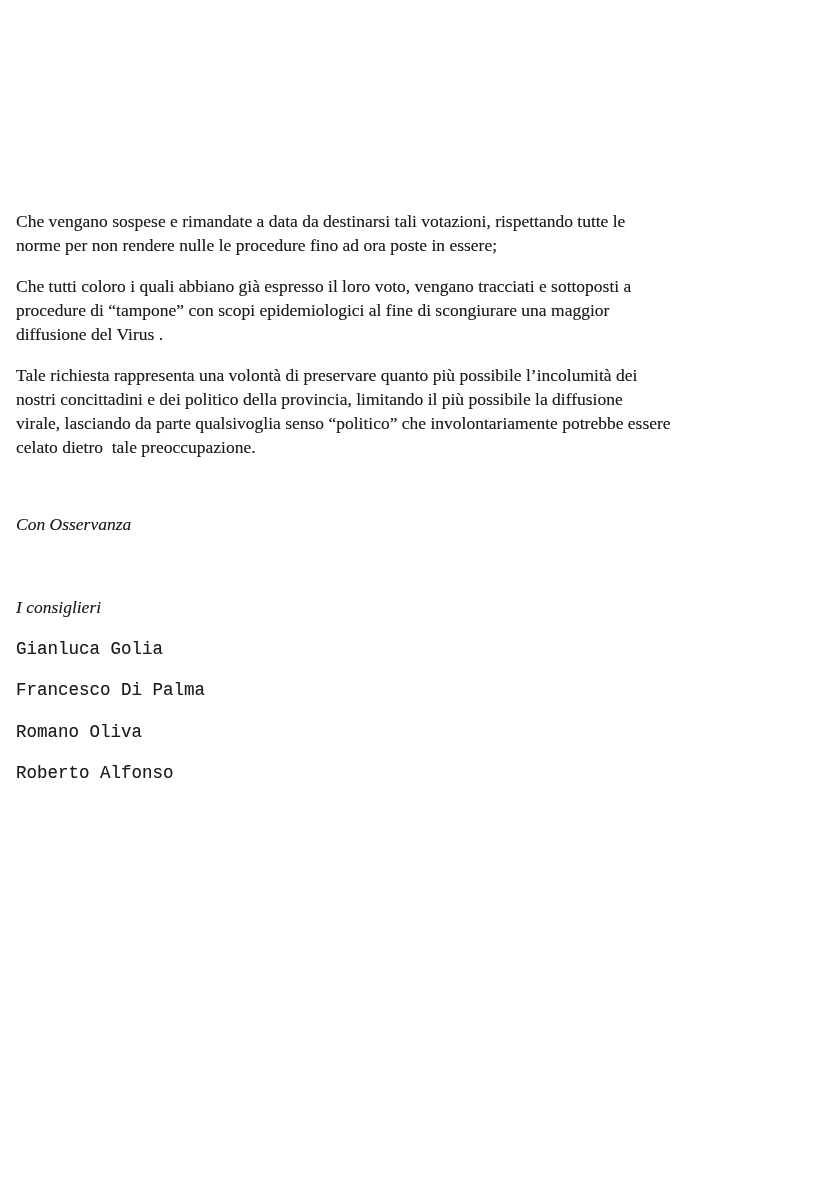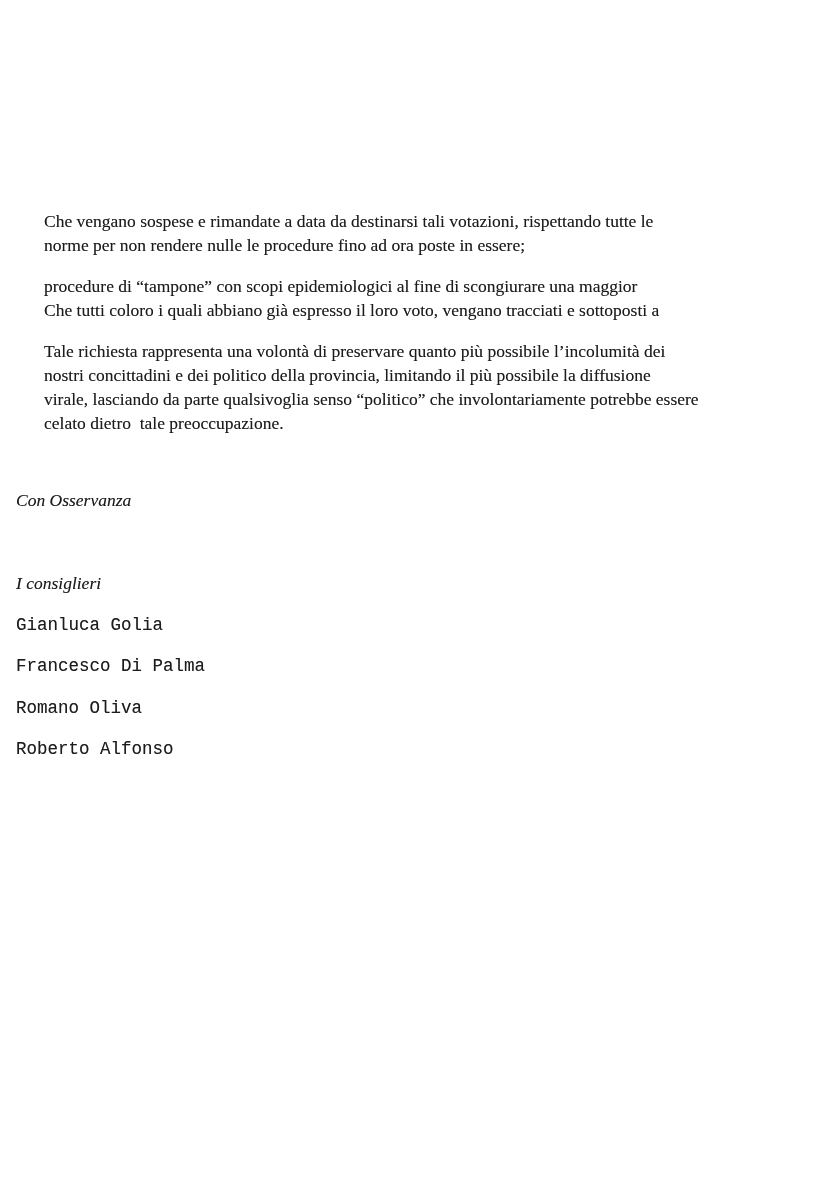--- a/index.html
+++ b/index.html
@@ -19,21 +19,20 @@
     font-size: 17.5px;
     line-height: 24px;
     color: #1c1c1c;
     text-shadow: 0 0 0.6px rgba(30,30,30,0.45);
   }
   .para {
     margin: 0 0 17px 0;
   }
   .line {
     white-space: pre; 
-    margin-left: 28px;
   }
   .closing {
     margin: 53px 0 0 0;
     font-style: italic;
   }
   .sig-heading {
     margin: 59px 0 0 0;
     font-style: italic;
   }
   .sig-name {
@@ -45,22 +44,23 @@
 <body>
 
 <div class="page">
 
   <div class="para">
     <div class="line">Che vengano sospese e rimandate a data da destinarsi tali votazioni, rispettando tutte le</div>
     <div class="line">norme per non rendere nulle le procedure fino ad ora poste in essere;</div>
   </div>
 
   <div class="para">
+    <div class="line">Che tutti coloro i quali abbiano già espresso il loro voto, vengano tracciati e sottoposti a</div>
     <div class="line">procedure di “tampone” con scopi epidemiologici al fine di scongiurare una maggior</div>
-    <div class="line">Che tutti coloro i quali abbiano già espresso il loro voto, vengano tracciati e sottoposti a</div>
+    <div class="line">diffusione del Virus .</div>
   </div>
 
   <div class="para">
     <div class="line">Tale richiesta rappresenta una volontà di preservare quanto più possibile l’incolumità dei</div>
     <div class="line">nostri concittadini e dei politico della provincia, limitando il più possibile la diffusione</div>
     <div class="line">virale, lasciando da parte qualsivoglia senso “politico” che involontariamente potrebbe essere</div>
     <div class="line">celato dietro  tale preoccupazione.</div>
   </div>
 
   <div class="closing">Con Osservanza</div>

